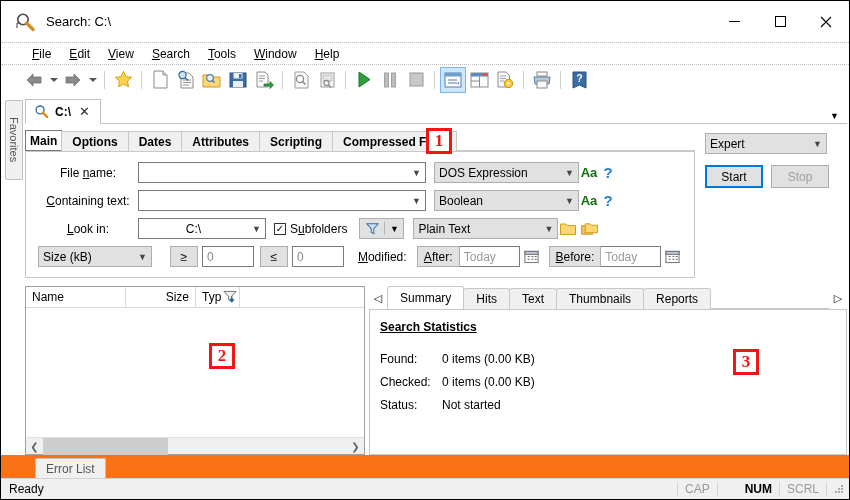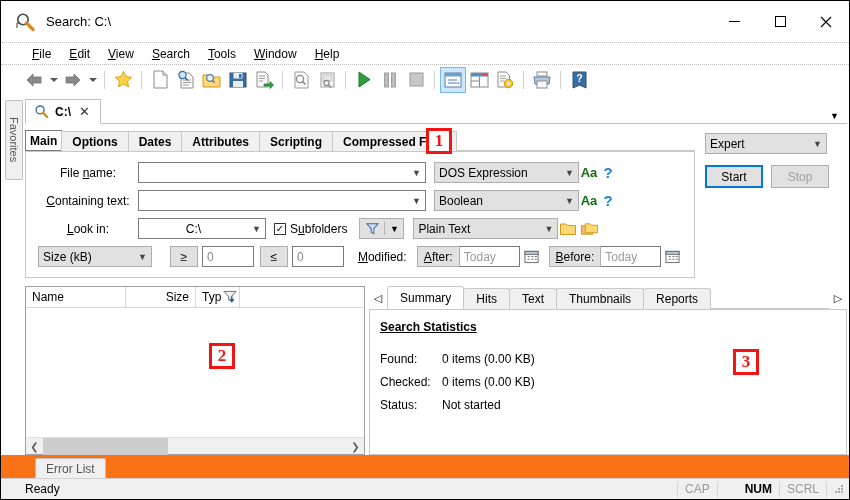--- a/index.html
+++ b/index.html
@@ -209,21 +209,21 @@
     background:#f0f0f0; border:1px solid #c0c0c0; border-bottom:none;
     border-radius:2px 2px 0 0;
   }
 
   
   .statusbar {
     height:21px; background:#f0f0f0; border-top:1px solid #d0d0d0;
     display:flex; align-items:center; flex:0 0 auto;
     font-size:12px;
   }
-  .sb-left { padding-left:24px; flex:1; }
+  .sb-left { padding-left:8px; flex:1; }
   .sb-cell { padding:0 7px; border-left:1px solid #d5d5d5; color:#9a9a9a; height:15px; display:flex; align-items:center;}
   .sb-cell.on { color:#000; font-weight:bold;padding-left:27px; }
 
   
   .marker {
     position:absolute; border:3px solid #f51414; background:#fff;
     color:#f51414; font-weight:bold; font-size:17px;
     display:flex; align-items:center; justify-content:center;
     font-family:"Liberation Serif", serif;
     width:26px; height:26px; z-index:40;

